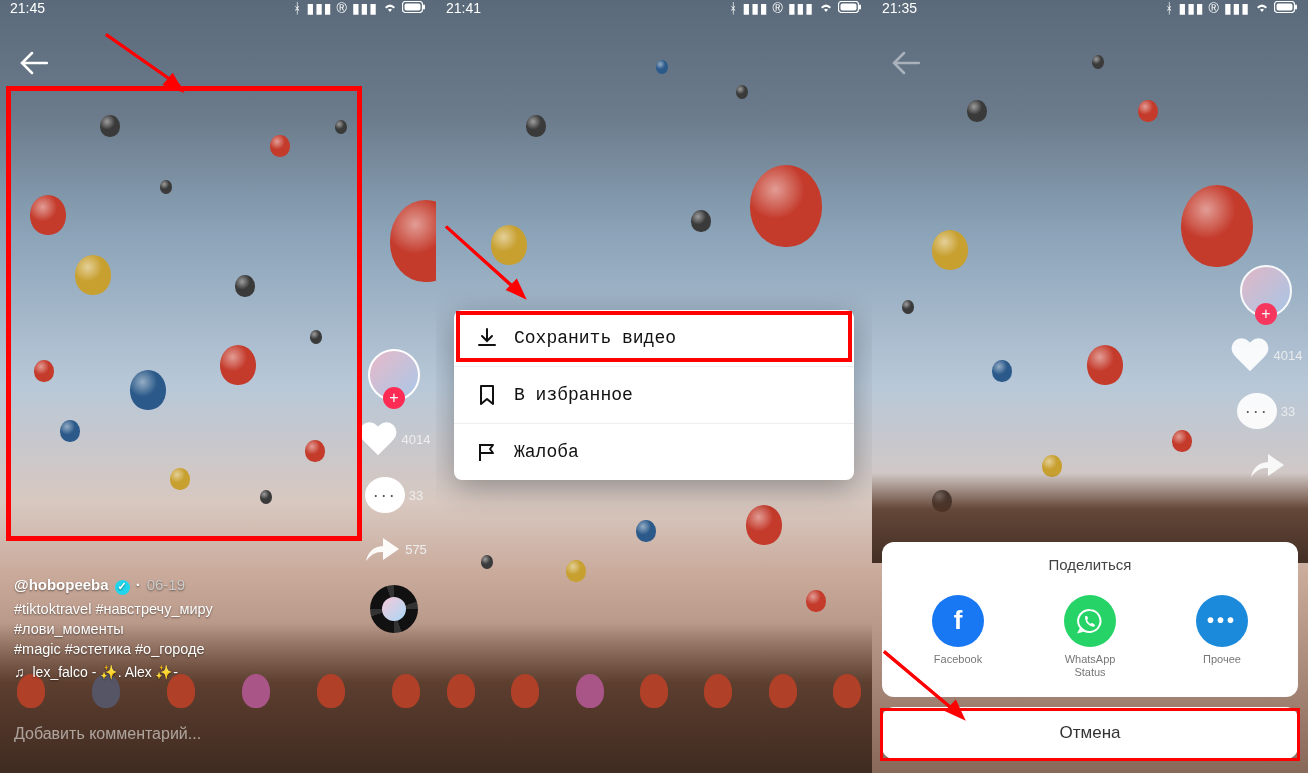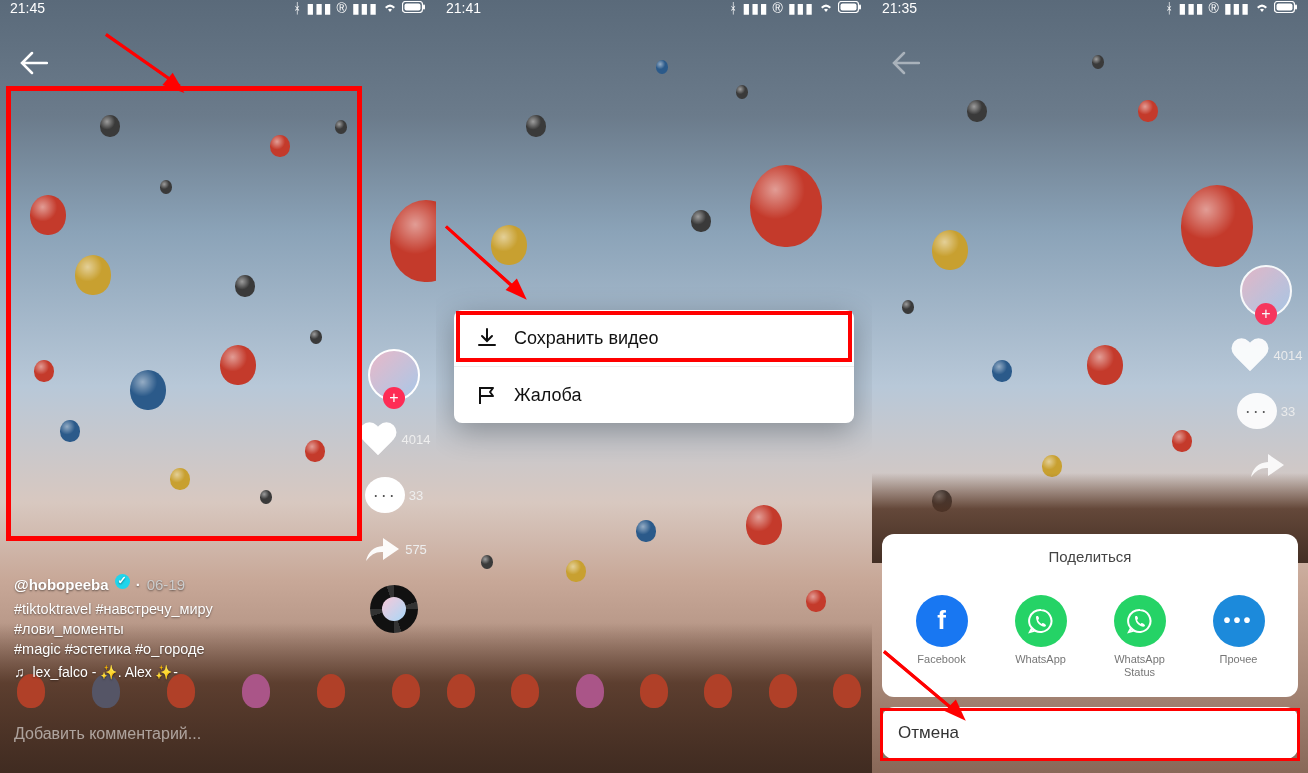--- a/index.html
+++ b/index.html
@@ -112,21 +112,21 @@
   }
   .spin-disc:after { content:""; width:24px; height:24px; border-radius:50%; background:linear-gradient(135deg,#f8c8d8,#a8d8f8); }
 
   
   .caption {
     position:absolute;
     left: 14px; bottom: 90px; right: 90px;
     color:#fff; font-size:15px; line-height:1.4;
     text-shadow: 0 1px 2px rgba(0,0,0,0.5);
   }
-  .user-row { display:flex; align-items:flex-start; gap:6px; font-weight:600; margin-bottom:4px; }
+  .user-row { display:flex; align-items:flex-end; gap:6px; font-weight:600; margin-bottom:4px; }
   .verified {
     width:15px; height:15px; border-radius:50%; background:#20d5ec; color:#fff;
     font-size:11px; display:inline-flex; align-items:center; justify-content:center; font-weight:bold;
   }
   .date { color:#ccc; font-weight:400; }
   .hashtags { font-size:14.5px; }
   .music-row { display:flex; align-items:center; gap:8px; margin-top:4px; font-size:14px; }
   .comment-bar {
     position:absolute; left:14px; bottom:30px; color:rgba(255,255,255,0.55);
     font-size:16px;
@@ -158,42 +158,43 @@
     background:#fff; border-radius:8px;
     box-shadow: 0 8px 30px rgba(0,0,0,0.3);
     z-index:40;
     overflow:hidden;
   }
   .ctx-row {
     display:flex; align-items:center; gap:16px;
     padding: 17px 22px;
     font-size:18px; color:#111;
     border-top:1px solid #eee;
+    font-family:Liberation Mono, monospace;
   }
   .ctx-row:first-child { border-top:none; }
   .ctx-icon { width:22px; height:22px; display:flex; align-items:center; justify-content:center; }
   .sheet {
     position:absolute; left:10px; right:10px; bottom:14px;
     z-index:40;
     display:flex; flex-direction:column; gap:10px;
   }
   .sheet-card {
     background:#fff; border-radius:12px; padding:14px 10px 18px;
   }
-  .sheet-title { text-align:center; font-size:15px; color:#444; margin-bottom:30px; }
+  .sheet-title { text-align:center; font-size:15px; color:#444; margin-bottom:22px; }
   .share-row { display:flex; justify-content:space-around; }
   .share-item { display:flex; flex-direction:column; align-items:center; gap:6px; width:70px; }
   .share-icon { width:52px; height:52px; border-radius:50%; display:flex; align-items:center; justify-content:center; color:#fff; font-size:26px; font-weight:bold; }
   .fb { background:#1877f2; }
   .wa { background:#25d366; }
   .more { background:#1c8adb; letter-spacing:3px; font-size:20px; }
   .share-label { font-size:11px; color:#777; text-align:center; line-height:1.2; }
   .cancel-btn {
     background:#fff; border-radius:12px; padding:16px;
-    text-align:left; font-size:17px; color:#333;
+    text-align:center; font-size:17px; color:#333;
   }
 
   
   .rail.dim .rail-num, .rail.dim .heart:before, .rail.dim .heart:after { opacity:1; }
   .rail.dim { opacity:0.92; }
 
   
 </style>
 </head>
 <body>
@@ -348,20 +349,28 @@
     <div class="ctx-row">
       <span class="ctx-icon">
         <svg width="20" height="20" viewBox="0 0 20 20">
             <path d="M10 1 V12 M5 8 L10 13 L15 8 M2 17 H18" stroke="#111" stroke-width="2" fill="none" stroke-linecap="round"></path>
           </svg>
       </span>
       <span>Сохранить видео</span>
     </div>
     <div class="ctx-row">
       <span class="ctx-icon">
+        <svg width="18" height="20" viewBox="0 0 18 20">
+            <path d="M3 1 H15 V19 L9 14 L3 19 Z" stroke="#111" stroke-width="2" fill="none" stroke-linejoin="round"></path>
+          </svg>
+      </span>
+      <span>В избранное</span>
+    </div>
+    <div class="ctx-row">
+      <span class="ctx-icon">
         <svg width="20" height="20" viewBox="0 0 20 20">
             <path d="M3 2 V19 M3 3 H16 L13 7 L16 11 H3" stroke="#111" stroke-width="2" fill="none" stroke-linejoin="round"></path>
           </svg>
       </span>
       <span>Жалоба</span>
     </div>
   </div>
 
   <div class="hl-rect" style="top:311px; left:20px; width:396px; height:51px; border-width:4px"></div>
 
@@ -434,29 +443,20 @@
           <div class="share-icon fb">f</div>
           <div class="share-label">Facebook</div>
         </div>
         <div class="share-item">
           <div class="share-icon wa">
             <svg width="26" height="26" viewBox="0 0 26 26">
                 <path d="M13 2 A11 11 0 1 1 4 20 L2 24 L6.8 22.6 A11 11 0 0 1 13 2 Z" fill="none" stroke="#fff" stroke-width="2"></path>
                 <path d="M9 8 Q8 8 8 9 Q8 14 12 17 Q16 20 18 18 Q18 17 17 16 L15 15 Q14 15 13.5 16 Q11 14.5 10 12 Q11 11.5 11 10 L10 8 Q9.5 8 9 8 Z" fill="#fff"></path>
               </svg>
           </div>
-          <div class="share-label">WhatsApp</div>
-        </div>
-        <div class="share-item">
-          <div class="share-icon wa">
-            <svg width="26" height="26" viewBox="0 0 26 26">
-                <path d="M13 2 A11 11 0 1 1 4 20 L2 24 L6.8 22.6 A11 11 0 0 1 13 2 Z" fill="none" stroke="#fff" stroke-width="2"></path>
-                <path d="M9 8 Q8 8 8 9 Q8 14 12 17 Q16 20 18 18 Q18 17 17 16 L15 15 Q14 15 13.5 16 Q11 14.5 10 12 Q11 11.5 11 10 L10 8 Q9.5 8 9 8 Z" fill="#fff"></path>
-              </svg>
-          </div>
           <div class="share-label">WhatsApp Status</div>
         </div>
         <div class="share-item">
           <div class="share-icon more">•••</div>
           <div class="share-label">Прочее</div>
         </div>
       </div>
     </div>
     <div class="cancel-btn">Отмена</div>
   </div>

